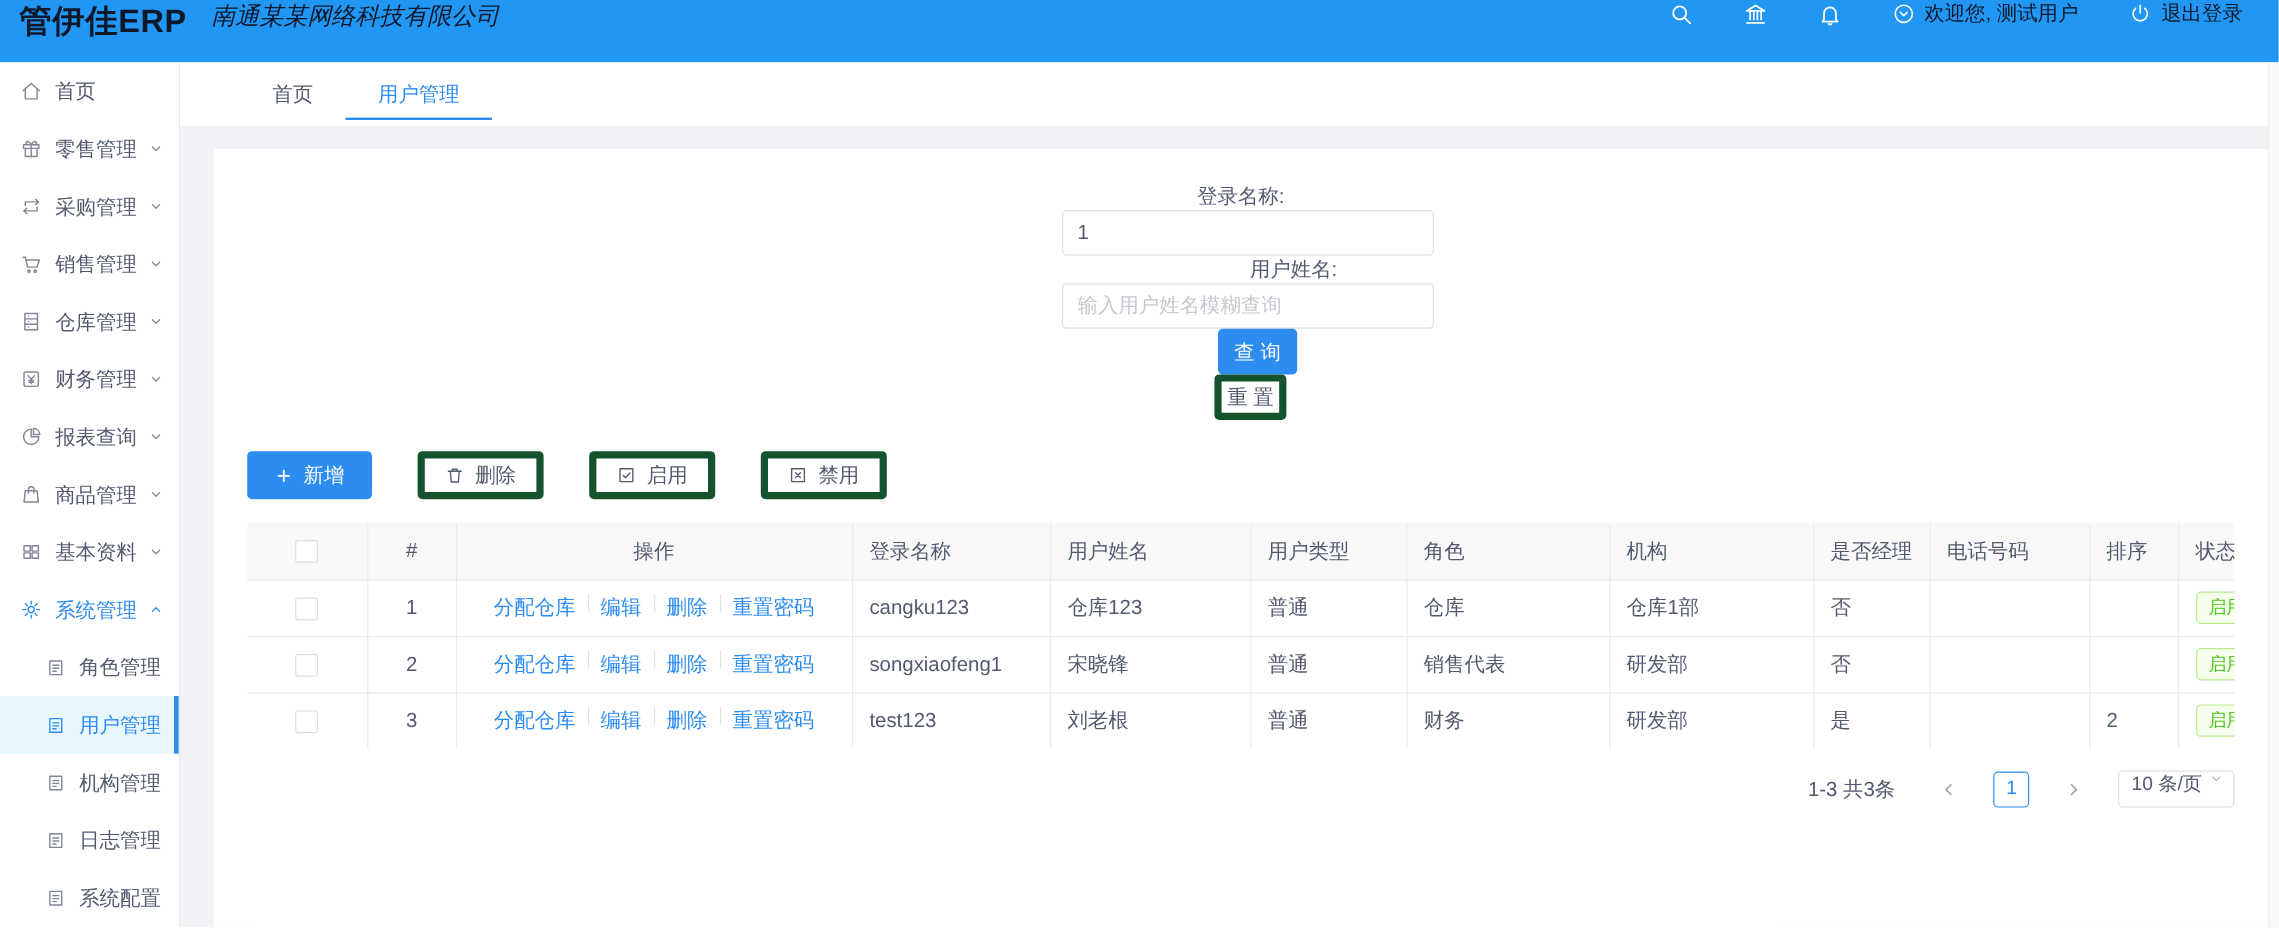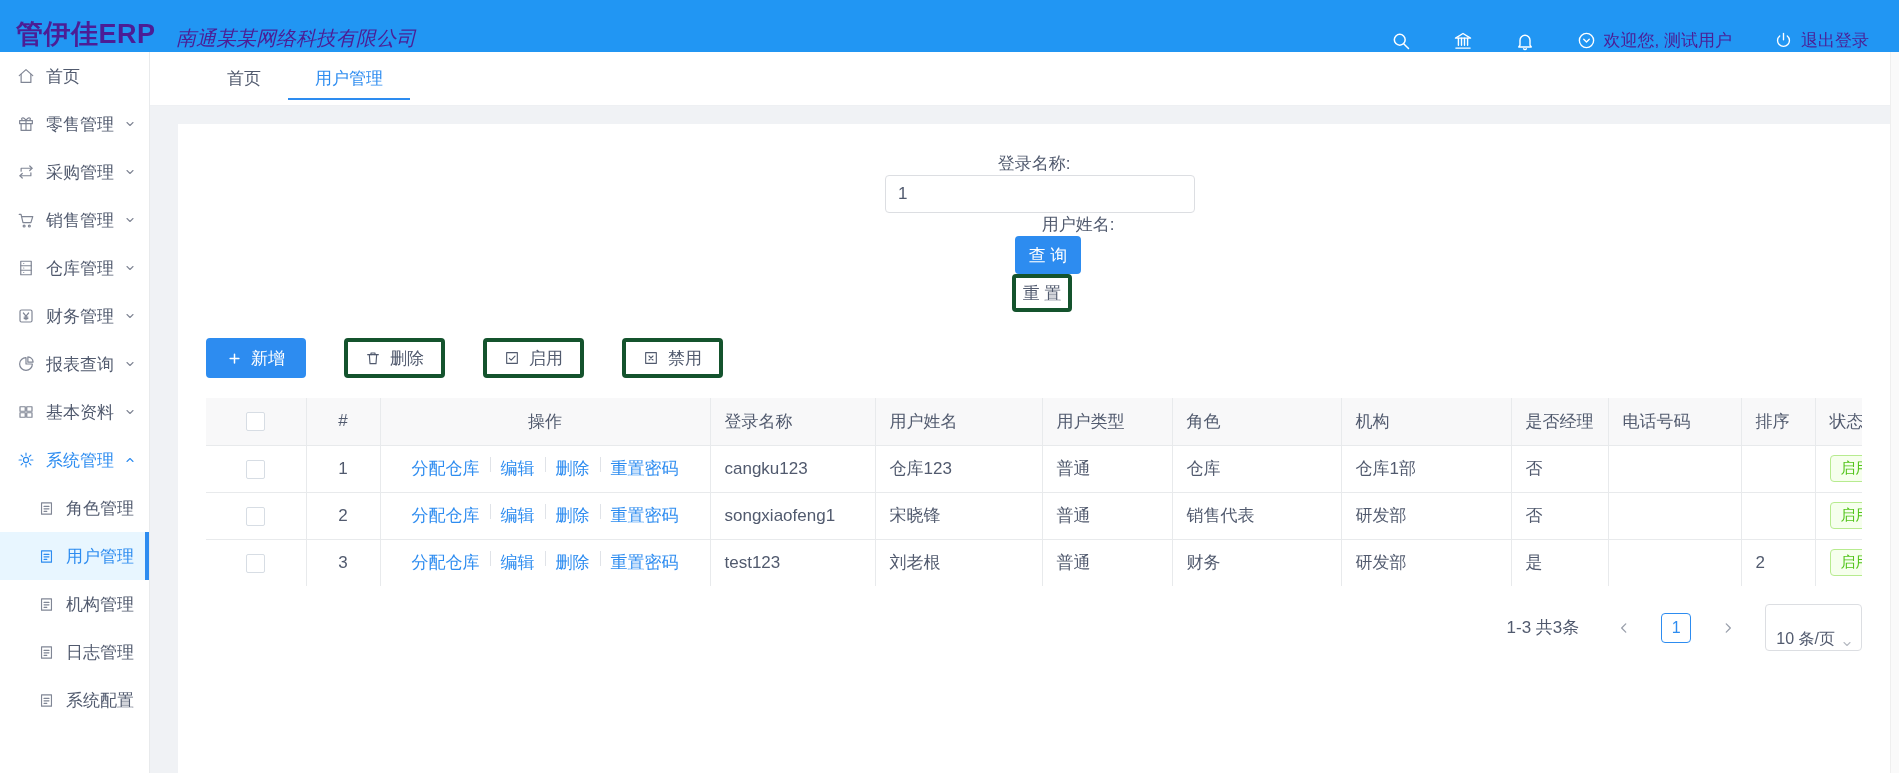--- a/index.html
+++ b/index.html
@@ -1,20 +1,20 @@
 <!DOCTYPE html>
 <html><head>
 <meta charset="utf-8">
 <style>
   * { margin:0; padding:0; box-sizing:border-box; }
   html,body { width:1899px; height:773px; overflow:hidden;
     font-family:"Liberation Sans","DejaVu Sans",sans-serif; font-size:17px; color:#515a6e; }
 
   
-  .topbar { height:52px; background:#2196f3; display:flex; align-items:flex-end; color:#4c1d95; }
+  .topbar { height:52px; background:#2196f3; display:flex; align-items:flex-start; color:#0f172a; }
   .logo { width:150px; padding-left:16px; font-size:27px; font-weight:bold; letter-spacing:.5px; white-space:nowrap; }
   .company { font-size:20px; margin-left:26px; white-space:nowrap;font-style:italic; }
   .top-right { margin-left:auto; display:flex; align-items:center; padding-right:30px; }
   .top-icon { display:flex; align-items:center; margin-left:42px; cursor:pointer; }
   .top-user, .top-logout { display:flex; align-items:center; gap:8px; margin-left:42px; font-size:17px; cursor:pointer; white-space:nowrap; }
   .topbar svg { display:block; }
 
   
   .layout { display:flex; height:721px; }
   .sidebar { width:150px; background:#fff; border-right:1px solid #e8eaec; flex-shrink:0; overflow:hidden; }
@@ -39,21 +39,21 @@
   
   .card { background:#fff; margin:18px 9px 0 28px; flex:1; padding:28px 28px 0 28px; }
 
   .search-row { display:flex; align-items:center;flex-direction:column; }
   .search-row label { font-size:17px; color:#515a6e; white-space:nowrap; }
   .inp { height:38px; width:310px; border:1px solid #dcdee2; border-radius:4px; padding:0 12px;
          font-size:17px; color:#515a6e; margin-left:12px; outline:none;
          font-family:"Liberation Sans","DejaVu Sans",sans-serif; }
   .inp::placeholder { color:#c5c8ce; }
   .lbl2 { margin-left:88px; }
-  .btn { height:38px; border-radius:4px; font-size:17px; cursor:pointer; border:4px solid #14532d;
+  .btn { height:38px; border-radius:4px; font-size:17px; cursor:pointer; border:6px solid #14532d;
          background:#fff; color:#515a6e; display:inline-flex; align-items:center; justify-content:center;
          font-family:"Liberation Sans","DejaVu Sans",sans-serif; white-space:nowrap; }
   .btn-primary { background:#2d8cf0; border-color:#2d8cf0; color:#fff; }
   .btn-query { width:66px; margin-left:28px; }
   .btn-reset { width:60px; margin-left:16px; }
 
   .toolbar-row { display:flex; align-items:center; margin-top:26px;gap:16px; }
   .tbtn { height:40px; padding:0 17px; margin-right:22px; gap:9px; }
   .tbtn svg { display:block; }
 
@@ -70,22 +70,22 @@
   .opsep { width:1px; height:15px; background:#e0e3e8; }
   .badge-enabled { display:inline-block; padding:3px 10px; font-size:15px; color:#52c41a;
                    background:#f6ffed; border:1px solid #b7eb8f; border-radius:4px; }
 
   
   .pagination { display:flex; align-items:center; justify-content:flex-end; margin-top:18px; gap:22px; color:#515a6e; font-size:17px; }
   .pg-total { margin-right:8px; }
   .pg-arrow { width:30px; height:30px; display:flex; align-items:center; justify-content:center; color:#999fab; cursor:pointer; }
   .pg-num { width:30px; height:30px; border:1px solid #2d8cf0; border-radius:4px; color:#2d8cf0;
             display:flex; align-items:center; justify-content:center; font-size:16px; background:#fff; cursor:pointer; }
-  .pg-size { height:47px; border:1px solid #dcdee2; border-radius:4px; background:#fff; padding:0 8px 0 10px;
-             display:flex; align-items:flex-end; gap:6px; font-size:16px; color:#515a6e; cursor:pointer; white-space:nowrap; }
+  .pg-size { height:31px; border:1px solid #dcdee2; border-radius:4px; background:#fff; padding:0 8px 0 10px;
+             display:flex; align-items:flex-start; gap:6px; font-size:16px; color:#515a6e; cursor:pointer; white-space:nowrap; }
   .pg-size svg { color:#b6bac2; }
 
   .scroll-track { position:absolute; right:0; top:0; bottom:0; width:9px; background:#fafafa; border-left:1px solid #efefef; }
 </style>
 </head>
 <body>
 
 <div class="topbar">
   <div class="logo">管伊佳ERP</div>
   <div class="company">南通某某网络科技有限公司</div>
@@ -236,20 +236,34 @@
           </svg>
         </span>
       <span>报表查询</span>
       <span class="chev">
           <svg width="12" height="12" viewBox="0 0 24 24" fill="none" stroke="currentColor" stroke-width="2.2" stroke-linecap="round" stroke-linejoin="round">
             <path d="M6 9l6 6 6-6"></path>
           </svg>
         </span>
     </div>
 
+    <div class="side-item">
+      <span class="mi">
+          <svg width="18" height="18" viewBox="0 0 24 24" fill="none" stroke="currentColor" stroke-width="1.6" stroke-linecap="round" stroke-linejoin="round">
+            <path d="M5.5 8h13L20 20.5H4z"></path>
+            <path d="M9 10.5V6.5a3 3 0 0 1 6 0v4"></path>
+          </svg>
+        </span>
+      <span>商品管理</span>
+      <span class="chev">
+          <svg width="12" height="12" viewBox="0 0 24 24" fill="none" stroke="currentColor" stroke-width="2.2" stroke-linecap="round" stroke-linejoin="round">
+            <path d="M6 9l6 6 6-6"></path>
+          </svg>
+        </span>
+    </div>
 
     <div class="side-item">
       <span class="mi">
           <svg width="18" height="18" viewBox="0 0 24 24" fill="none" stroke="currentColor" stroke-width="1.6" stroke-linejoin="round">
             <rect x="4" y="5" width="7" height="6"></rect>
             <rect x="13" y="5" width="7" height="6"></rect>
             <rect x="4" y="13" width="7" height="6"></rect>
             <rect x="13" y="13" width="7" height="6"></rect>
           </svg>
         </span>
@@ -338,20 +352,21 @@
           <span>用户管理</span>
         </div>
     </div>
 
     <div class="card">
 
       <div class="search-row">
         <label>登录名称:</label>
         <input class="inp" type="text" value="1" style="">
         <label class="lbl2">用户姓名:</label>
+        <input class="inp" type="text" placeholder="输入用户姓名模糊查询" style="">
         <button class="btn btn-primary btn-query">查 询</button>
         <button class="btn btn-reset">重 置</button>
       </div>
 
       <div class="toolbar-row">
         <button class="btn btn-primary tbtn">
           <span style="display:flex">
               <svg width="15" height="15" viewBox="0 0 24 24" fill="none" stroke="#fff" stroke-width="2.4" stroke-linecap="round">
                 <path d="M12 5v14M5 12h14"></path>
               </svg>

